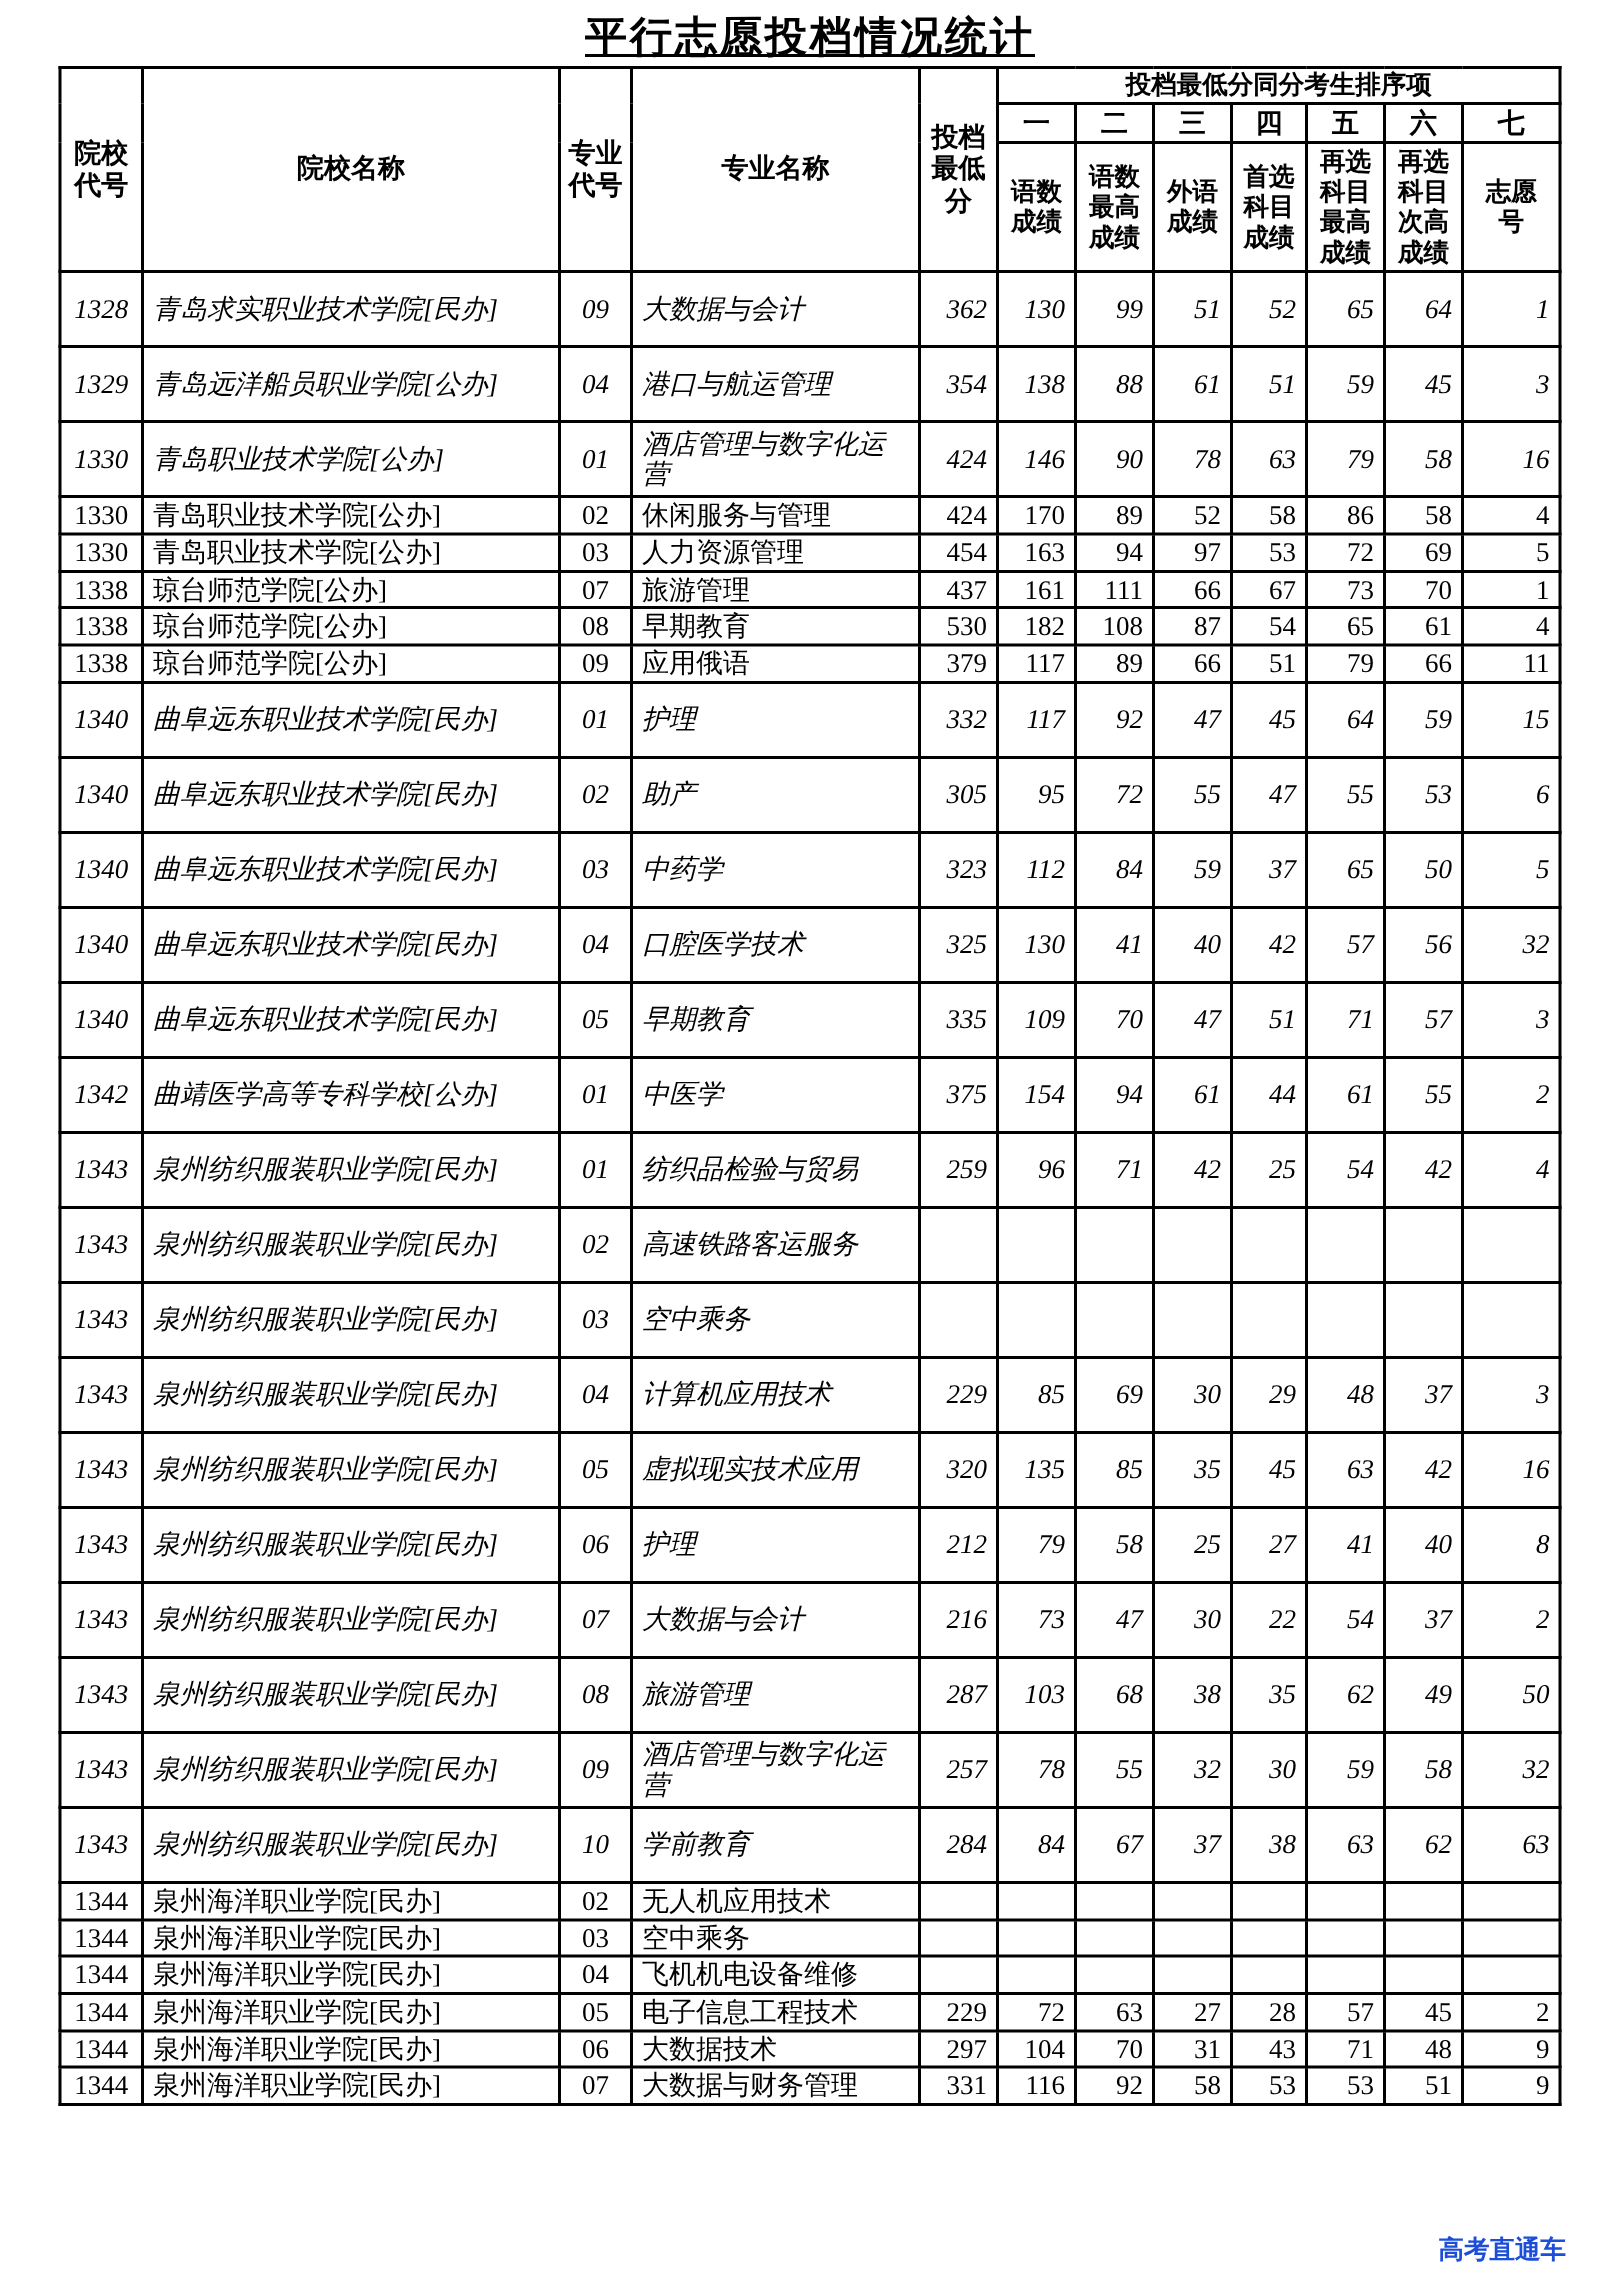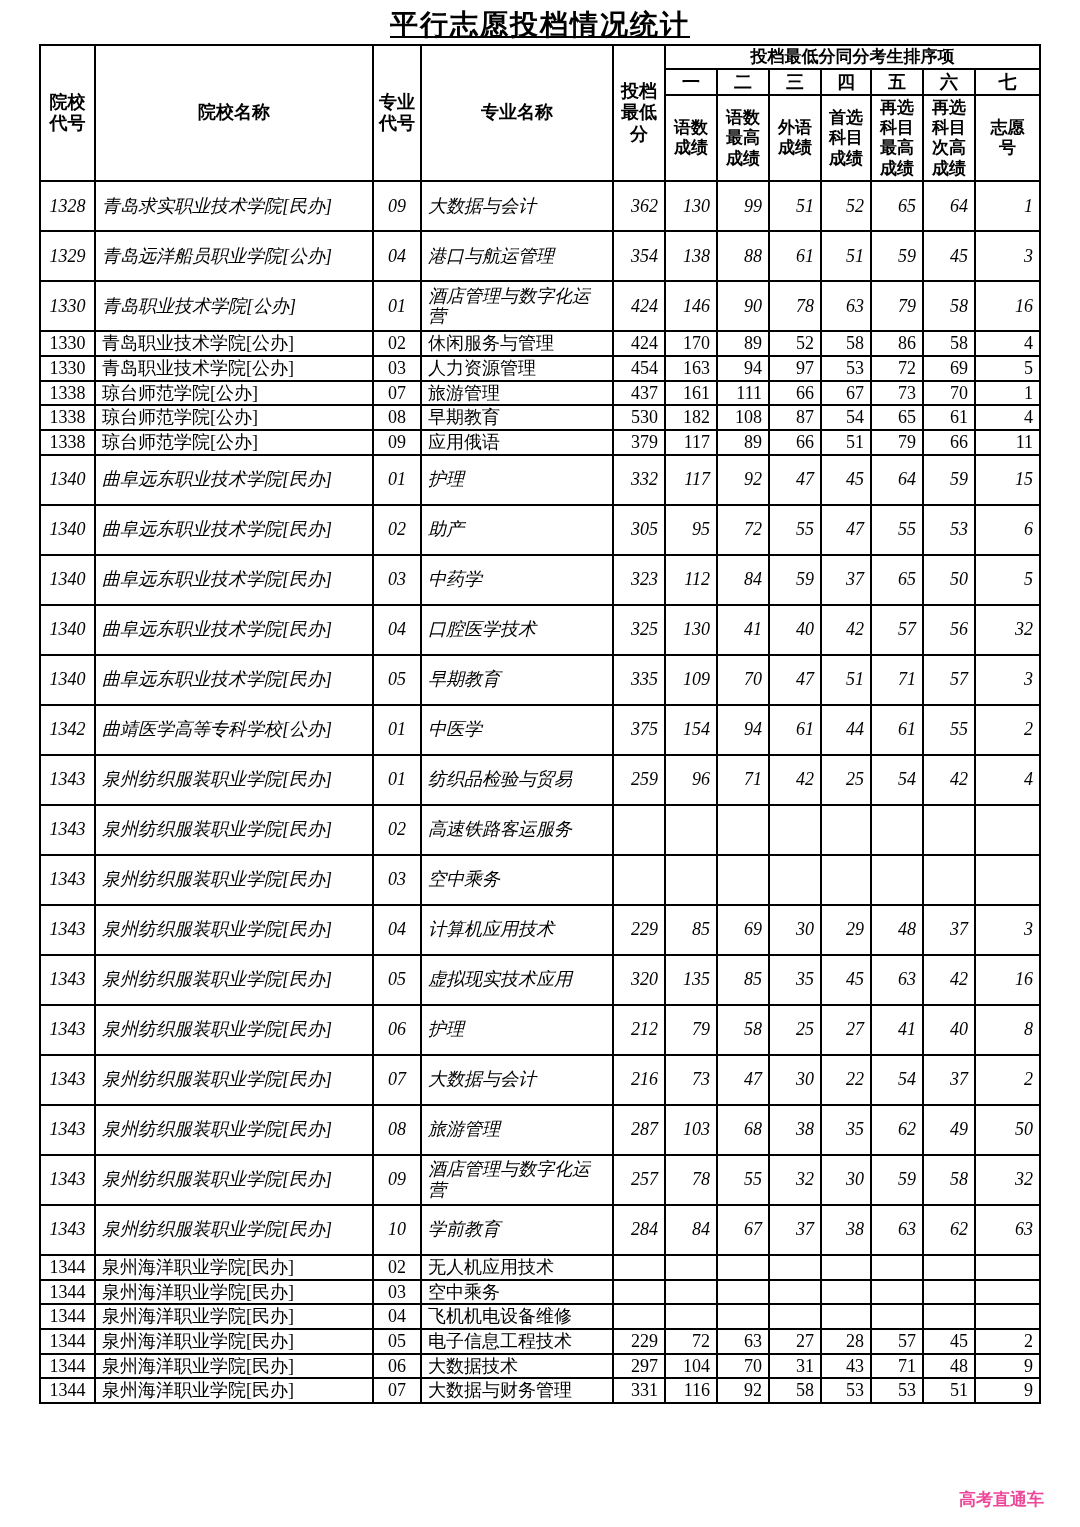--- a/index.html
+++ b/index.html
@@ -30,21 +30,21 @@
   .hr3 th { height:86px; font-size:17px; }
 
   tbody td { font-size:18px; vertical-align:middle; padding:1px 6px; line-height:1.15; }
   tr.tall { height:50px;font-style:italic; }
   tr.compact { height:24px; }
   .c-left { text-align:left; }
   .c-center { text-align:center; }
   .c-right { text-align:right; }
   .watermark {
     position:absolute; right:36px; bottom:16px;
-    color:#ec4899; font-size:17px; font-weight:700;
+    color:#1d4ed8; font-size:17px; font-weight:700;
     font-family:"Liberation Sans","DejaVu Sans",sans-serif;
   }
 </style>
 </head>
 <body>
 
 <div class="page">
 
   <div class="title2">平行志愿投档情况统计</div>
 

